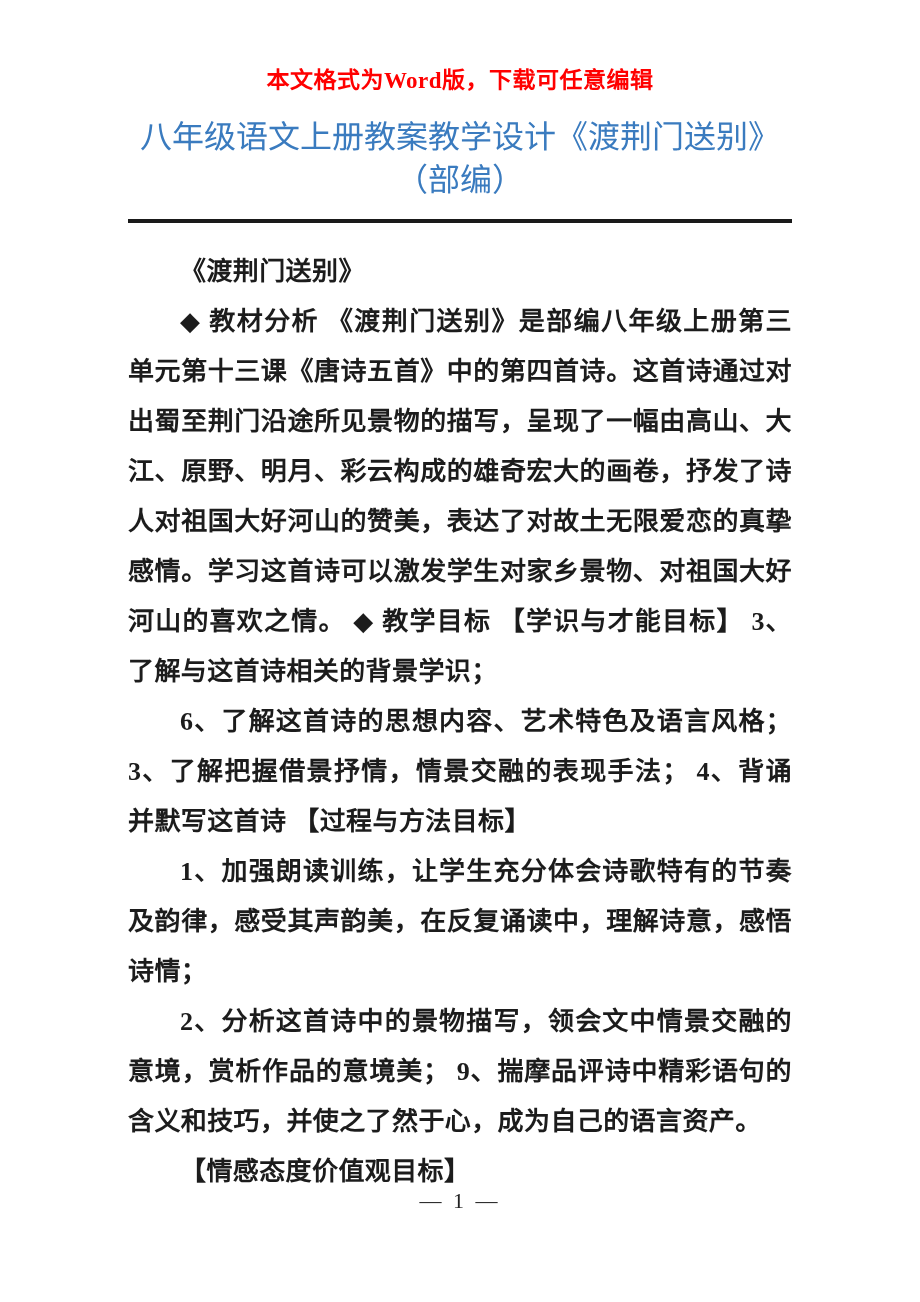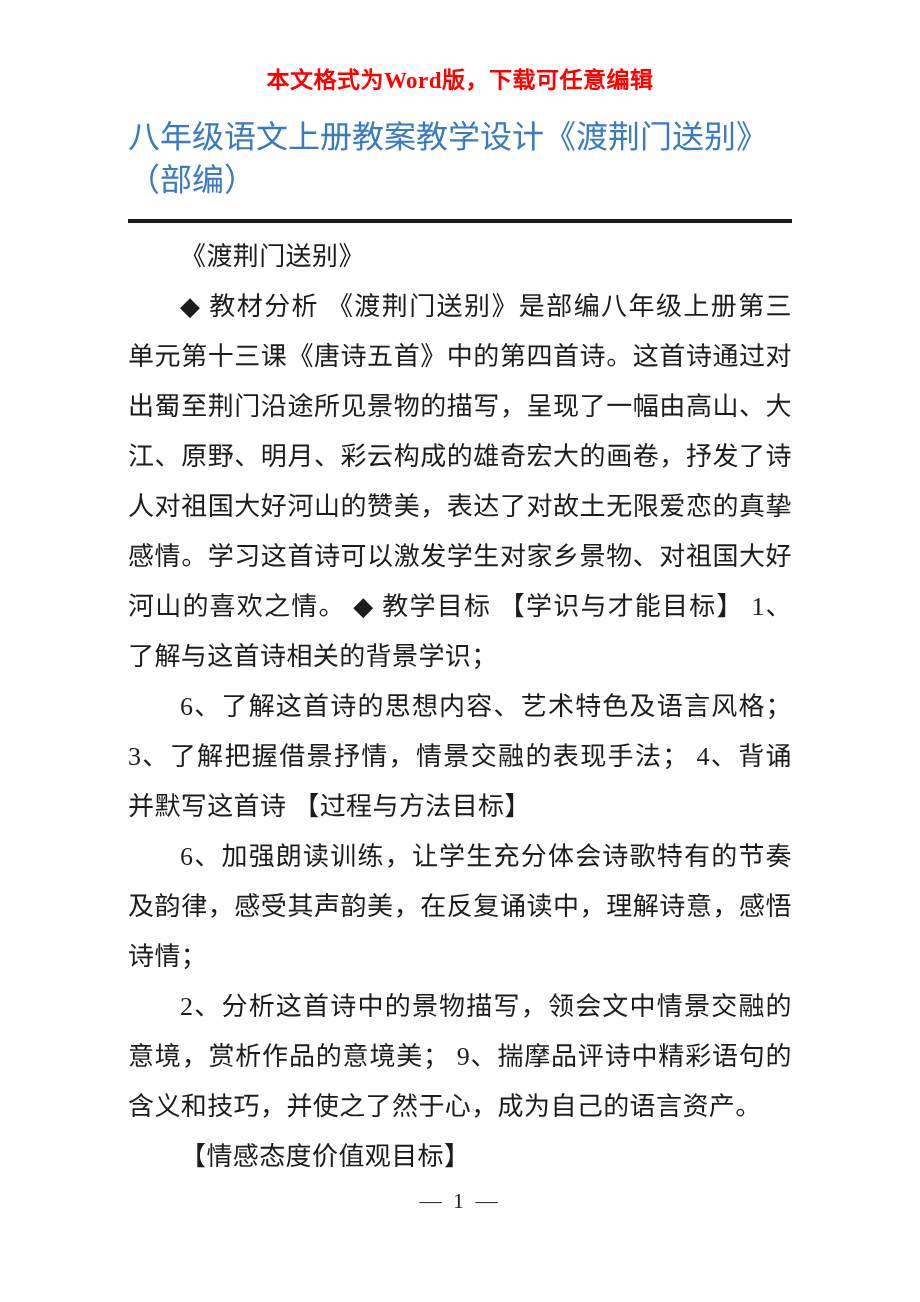--- a/index.html
+++ b/index.html
@@ -36,41 +36,43 @@
     font-size: 23px;
     line-height: 34px;
     letter-spacing: 0.5px;
     font-family: "Liberation Serif", "DejaVu Serif", serif;
   }
 
   
   .doc-title {
     margin: 0;
     padding-top: 18px;
+    text-align: center;
     color: #3a7bbf;
     font-size: 32px;
     line-height: 43px;
     font-weight: normal;
     letter-spacing: 0px;
     font-family: "Liberation Serif", "DejaVu Serif", serif;
   }
 
   
   .title-rule {
     margin: 17px 0 0 0;
     height: 0;
     border: 0;
     border-top: 4px solid #1a1a1a;
     width: 664px;
   }
 
   
   .body-text {
     margin: 0;
-    padding-top: 9px;
+    padding-top: 24px;
+    font-weight: bold;
   }
 
   .para {
     margin: 0;
     font-size: 26px;
     line-height: 50px;
     color: #1c1c1c;
     text-align: justify;
     text-justify: inter-ideograph;
     text-indent: 2em;
@@ -100,23 +102,23 @@
   <div class="content">
 
     <p class="notice">本文格式为Word版，下载可任意编辑</p>
 
     <h1 class="doc-title">八年级语文上册教案教学设计《渡荆门送别》（部编）</h1>
 
     <hr class="title-rule">
 
     <div class="body-text">
       <p class="para">《渡荆门送别》</p>
-      <p class="para">◆ 教材分析 《渡荆门送别》是部编八年级上册第三单元第十三课《唐诗五首》中的第四首诗。这首诗通过对出蜀至荆门沿途所见景物的描写，呈现了一幅由高山、大江、原野、明月、彩云构成的雄奇宏大的画卷，抒发了诗人对祖国大好河山的赞美，表达了对故土无限爱恋的真挚感情。学习这首诗可以激发学生对家乡景物、对祖国大好河山的喜欢之情。 ◆ 教学目标 【学识与才能目标】 1、了解与这首诗相关的背景学识；</p>
+      <p class="para">◆ 教材分析 《渡荆门送别》是部编八年级上册第三单元第十三课《唐诗五首》中的第四首诗。这首诗通过对出蜀至荆门沿途所见景物的描写，呈现了一幅由高山、大江、原野、明月、彩云构成的雄奇宏大的画卷，抒发了诗人对祖国大好河山的赞美，表达了对故土无限爱恋的真挚感情。学习这首诗可以激发学生对家乡景物、对祖国大好河山的喜欢之情。 ◆ 教学目标 【学识与才能目标】 3、了解与这首诗相关的背景学识；</p>
       <p class="para">6、了解这首诗的思想内容、艺术特色及语言风格； 3、了解把握借景抒情，情景交融的表现手法； 4、背诵并默写这首诗 【过程与方法目标】</p>
-      <p class="para">6、加强朗读训练，让学生充分体会诗歌特有的节奏及韵律，感受其声韵美，在反复诵读中，理解诗意，感悟诗情；</p>
+      <p class="para">1、加强朗读训练，让学生充分体会诗歌特有的节奏及韵律，感受其声韵美，在反复诵读中，理解诗意，感悟诗情；</p>
       <p class="para">2、分析这首诗中的景物描写，领会文中情景交融的意境，赏析作品的意境美； 9、揣摩品评诗中精彩语句的含义和技巧，并使之了然于心，成为自己的语言资产。</p>
       <p class="para">【情感态度价值观目标】</p>
     </div>
 
   </div>
 
   <div class="footer">— 1 —</div>
 
 </div>
 

